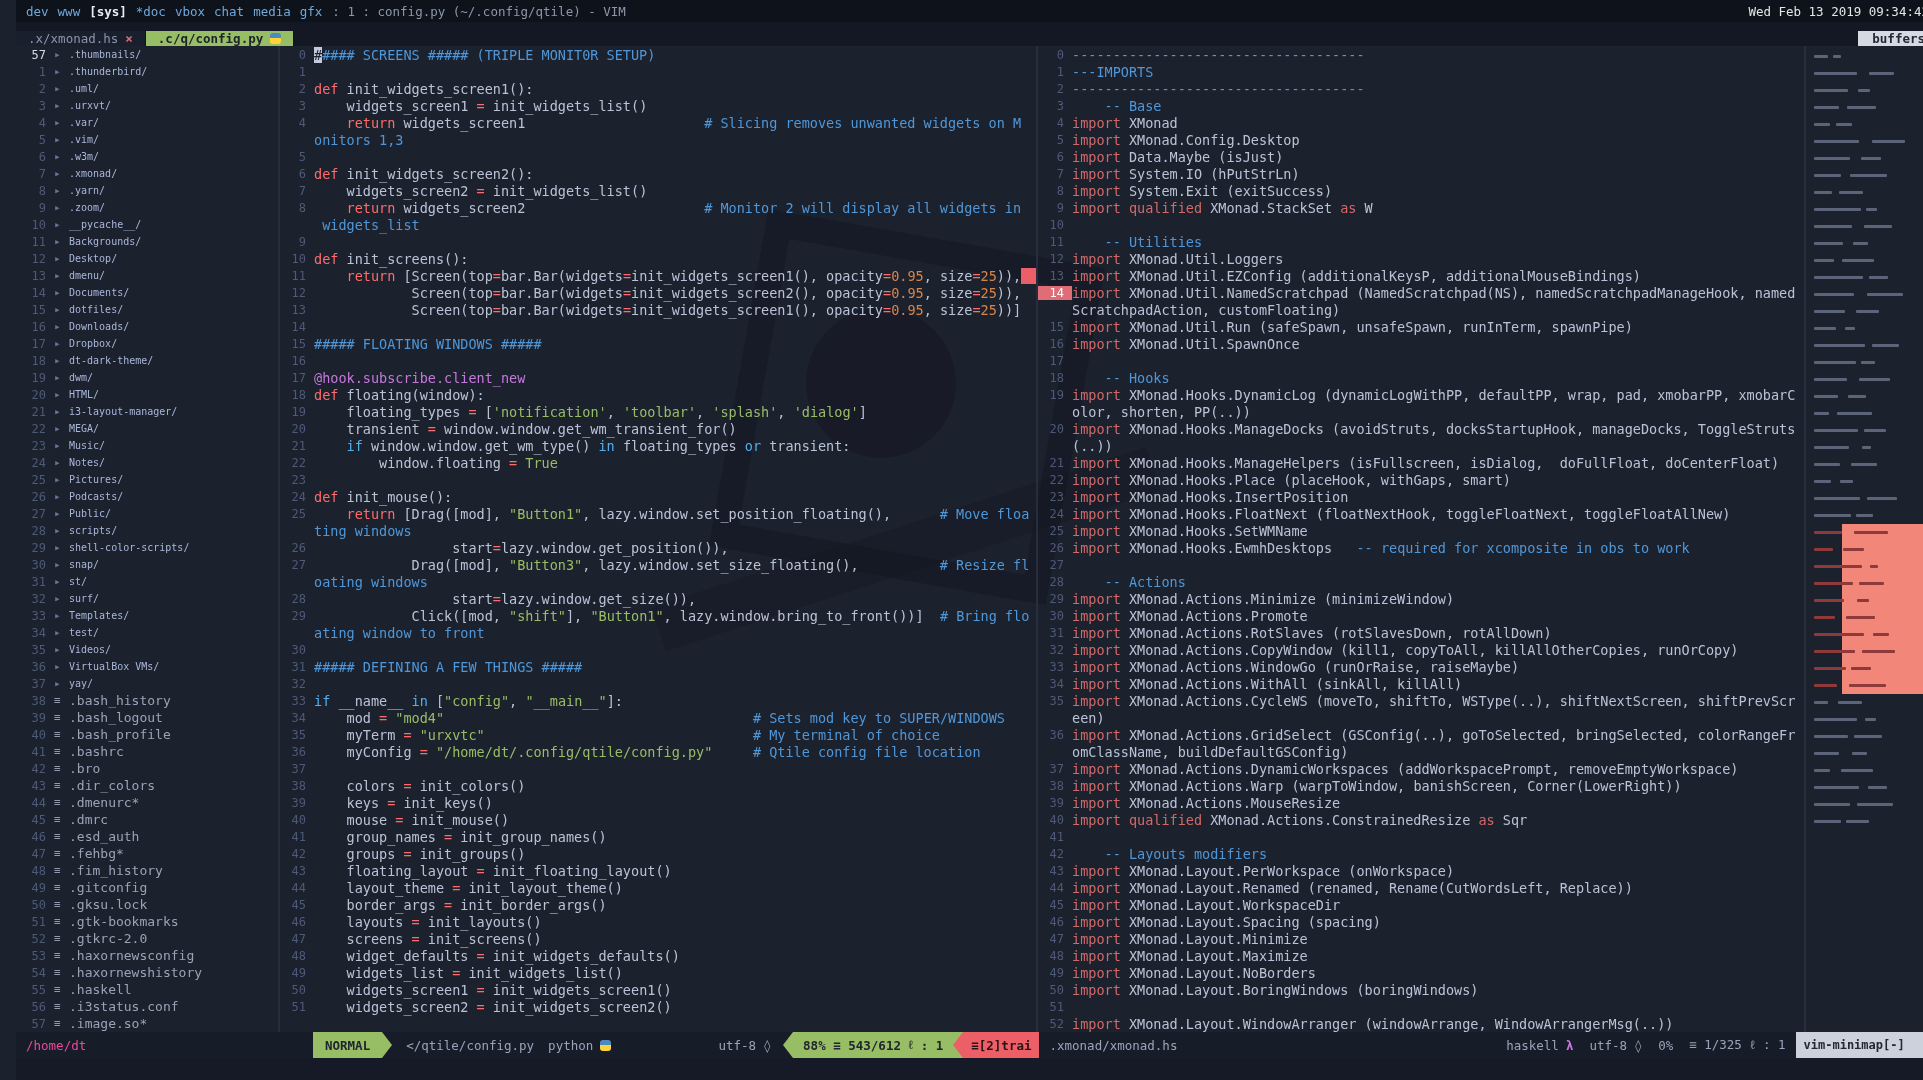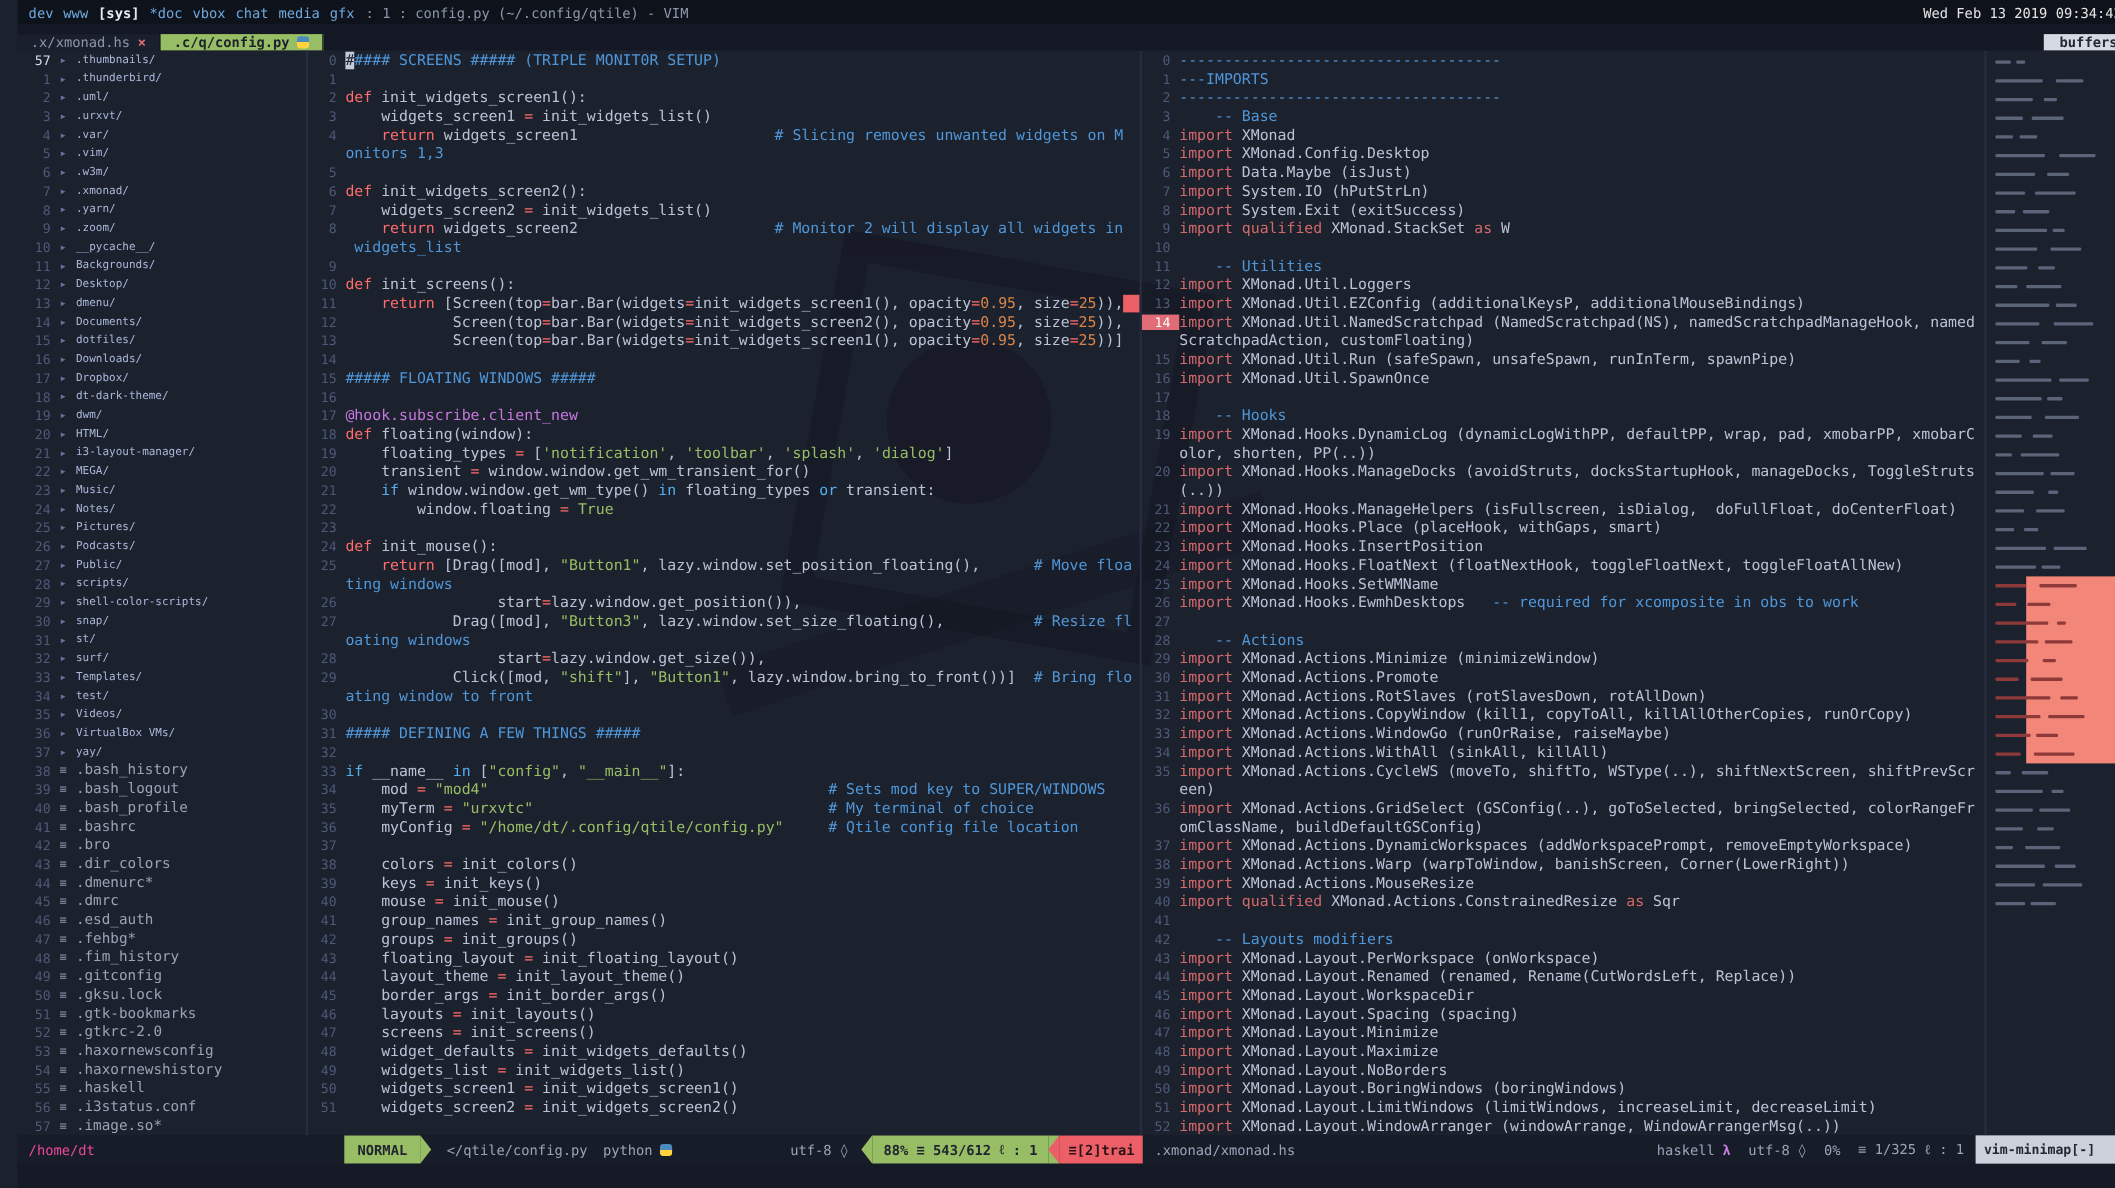--- a/index.html
+++ b/index.html
@@ -888,21 +888,20 @@
           <div class="crow">
             <span class="ln">49</span>
             <span class="tx"><span class="sy-i">import</span><span class="sy-t"> XMonad.Layout.NoBorders</span></span>
           </div>
           <div class="crow">
             <span class="ln">50</span>
             <span class="tx"><span class="sy-i">import</span><span class="sy-t"> XMonad.Layout.BoringWindows (boringWindows)</span></span>
           </div>
           <div class="crow">
             <span class="ln">51</span>
-            <span class="tx"><span class="sy-i">import</span><span class="sy-t"> XMonad.Layout.LimitWindows (limitWindows, increaseLimit, decreaseLimit)</span></span>
           </div>
           <div class="crow">
             <span class="ln">52</span>
             <span class="tx"><span class="sy-i">import</span><span class="sy-t"> XMonad.Layout.WindowArranger (windowArrange, WindowArrangerMsg(..))</span></span>
           </div>
         </div>
     </section>
     <div class="vsep"></div>
 
     <section class="pane minimap">

